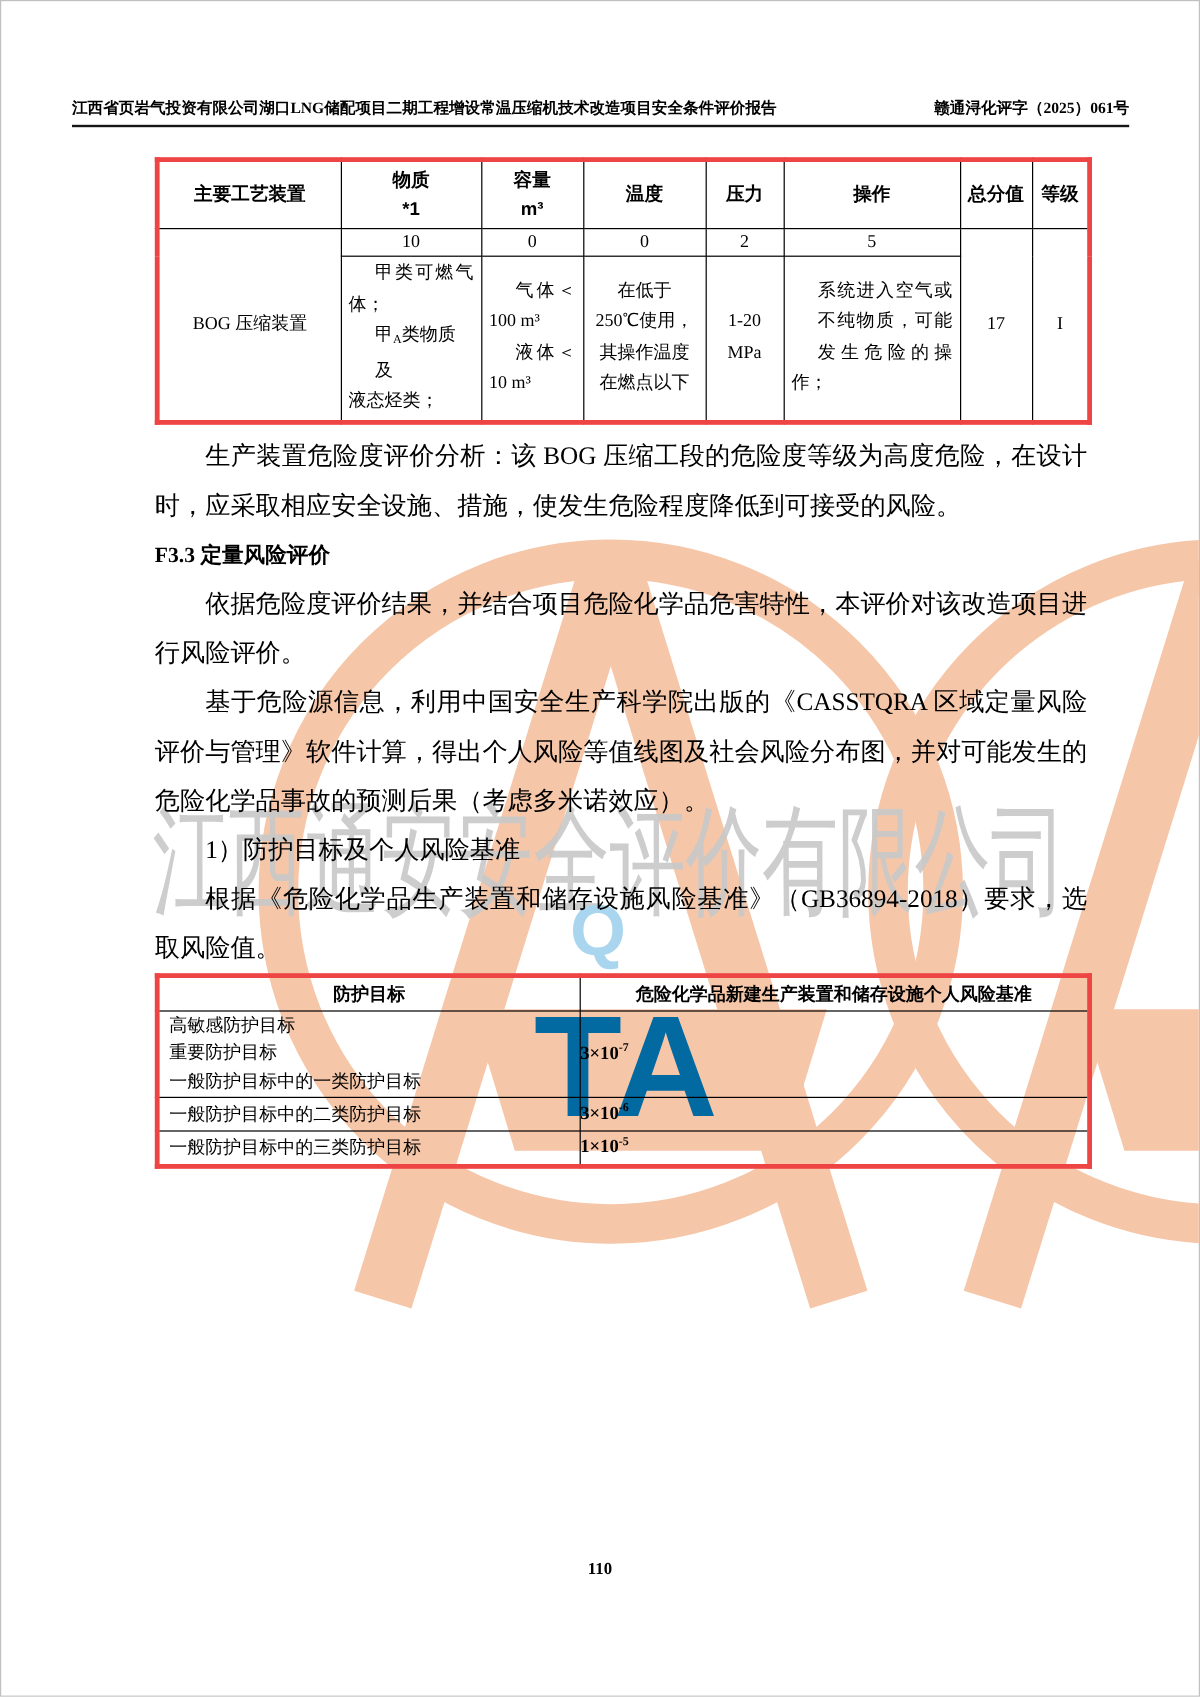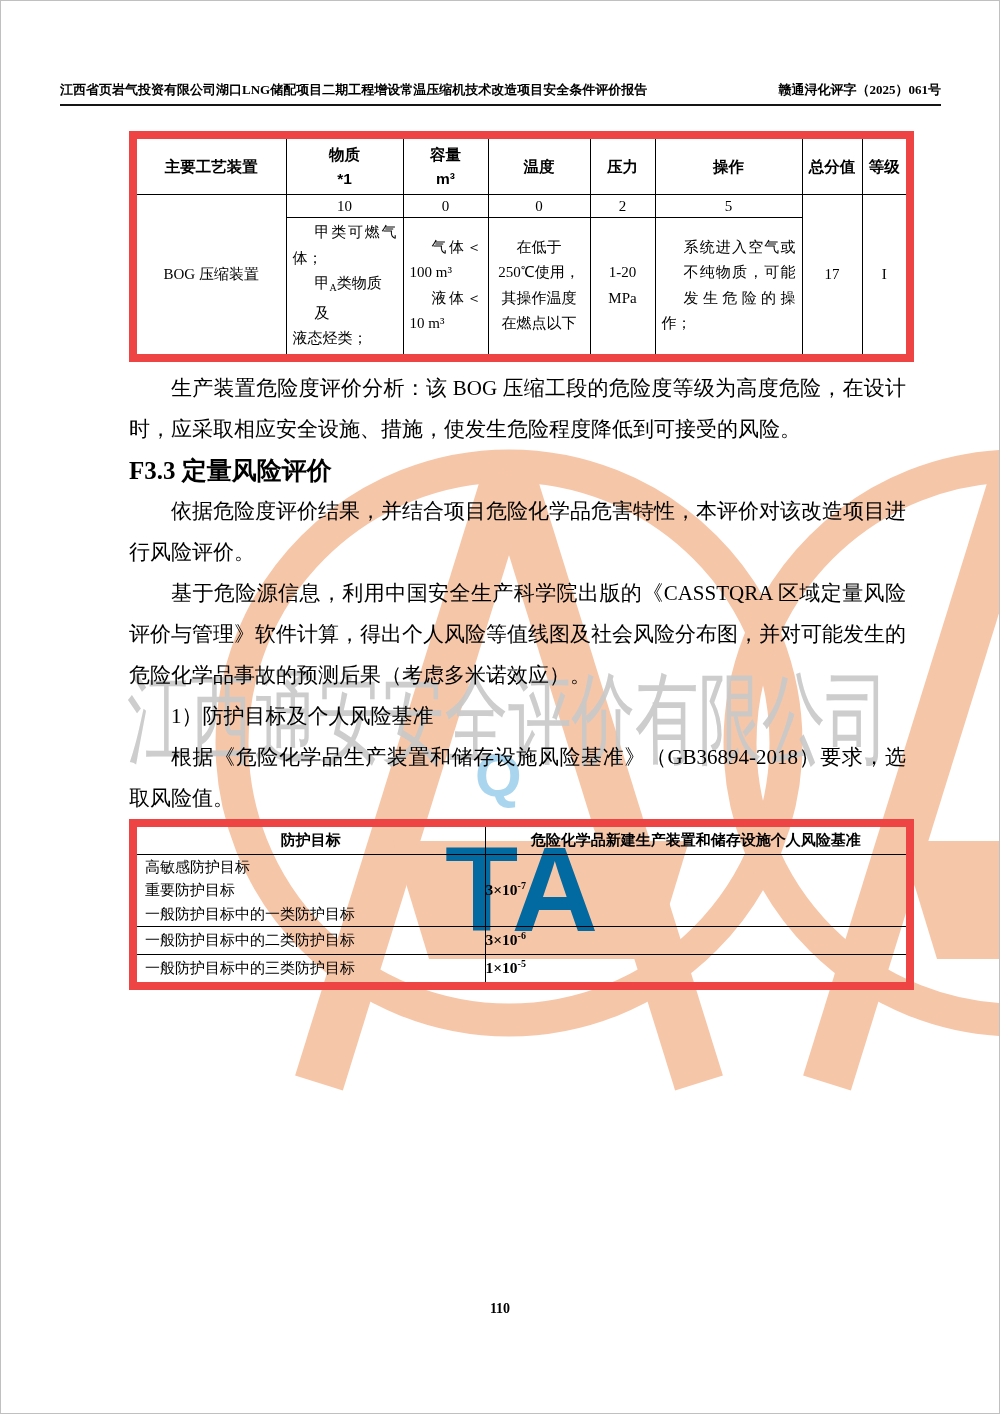--- a/index.html
+++ b/index.html
@@ -41,21 +41,21 @@
   
   .doc { position:absolute; left:128px; top:130px; width:777px; z-index:1; }
 
   .tbl-title {
     font-size:20px; font-weight:bold; text-align:center;
     line-height:30px; margin:0 0 0 0; letter-spacing:1px;
   }
   .t2-title { margin-top:6px; margin-bottom:2px; }
 
   table { border-collapse:collapse; table-layout:fixed; width:777px; }
-  .t1, .t2 { border:8px solid #ef4444; }
+  .t1, .t2 { border:4px solid #ef4444; }
   td { border:1px solid #000; vertical-align:middle; padding:0; overflow:hidden; }
 
   .t1 .hrow td {
     height:55px; text-align:center; font-weight:bold; font-size:15.5px;
     font-family:"Liberation Sans", sans-serif;
   }
   .hl { display:block; line-height:24px; }
   .t1 .srow td { height:22px; font-size:15px; text-align:center; line-height:20px; }
   .t1 .drow td { height:103px; font-size:15px; padding:2px 6px; }
   .cell-mid { text-align:center; font-size:15px; }
@@ -63,21 +63,21 @@
   .cl { display:block; text-align:center;     line-height:25.5px; }
   .ll { display:block; text-align:left;       line-height:25.5px; }
   .nrm { font-style:normal; }
   .subA { font-style:normal; font-size:10px; vertical-align:-3px; }
 
   .para {
     font-size:21px; line-height:41px; text-align:justify;
     text-indent:2em; margin:0;
   }
   .p1 { margin-top:6px; }
-  .sec-h { font-size:25px; font-weight:bold; line-height:41px; margin:0; }
+  .sec-h { font-size:18px; font-weight:bold; line-height:41px; margin:0; }
   .plain { text-align:left; }
 
   .t2 .hrow2 td {
     height:27px; text-align:center; font-weight:bold; font-size:15px;
     font-family:"Liberation Sans", sans-serif;
   }
   .t2 .lbl {
     font-family:"Liberation Sans", sans-serif; font-size:15px;
     text-align:left; padding-left:8px;
   }

